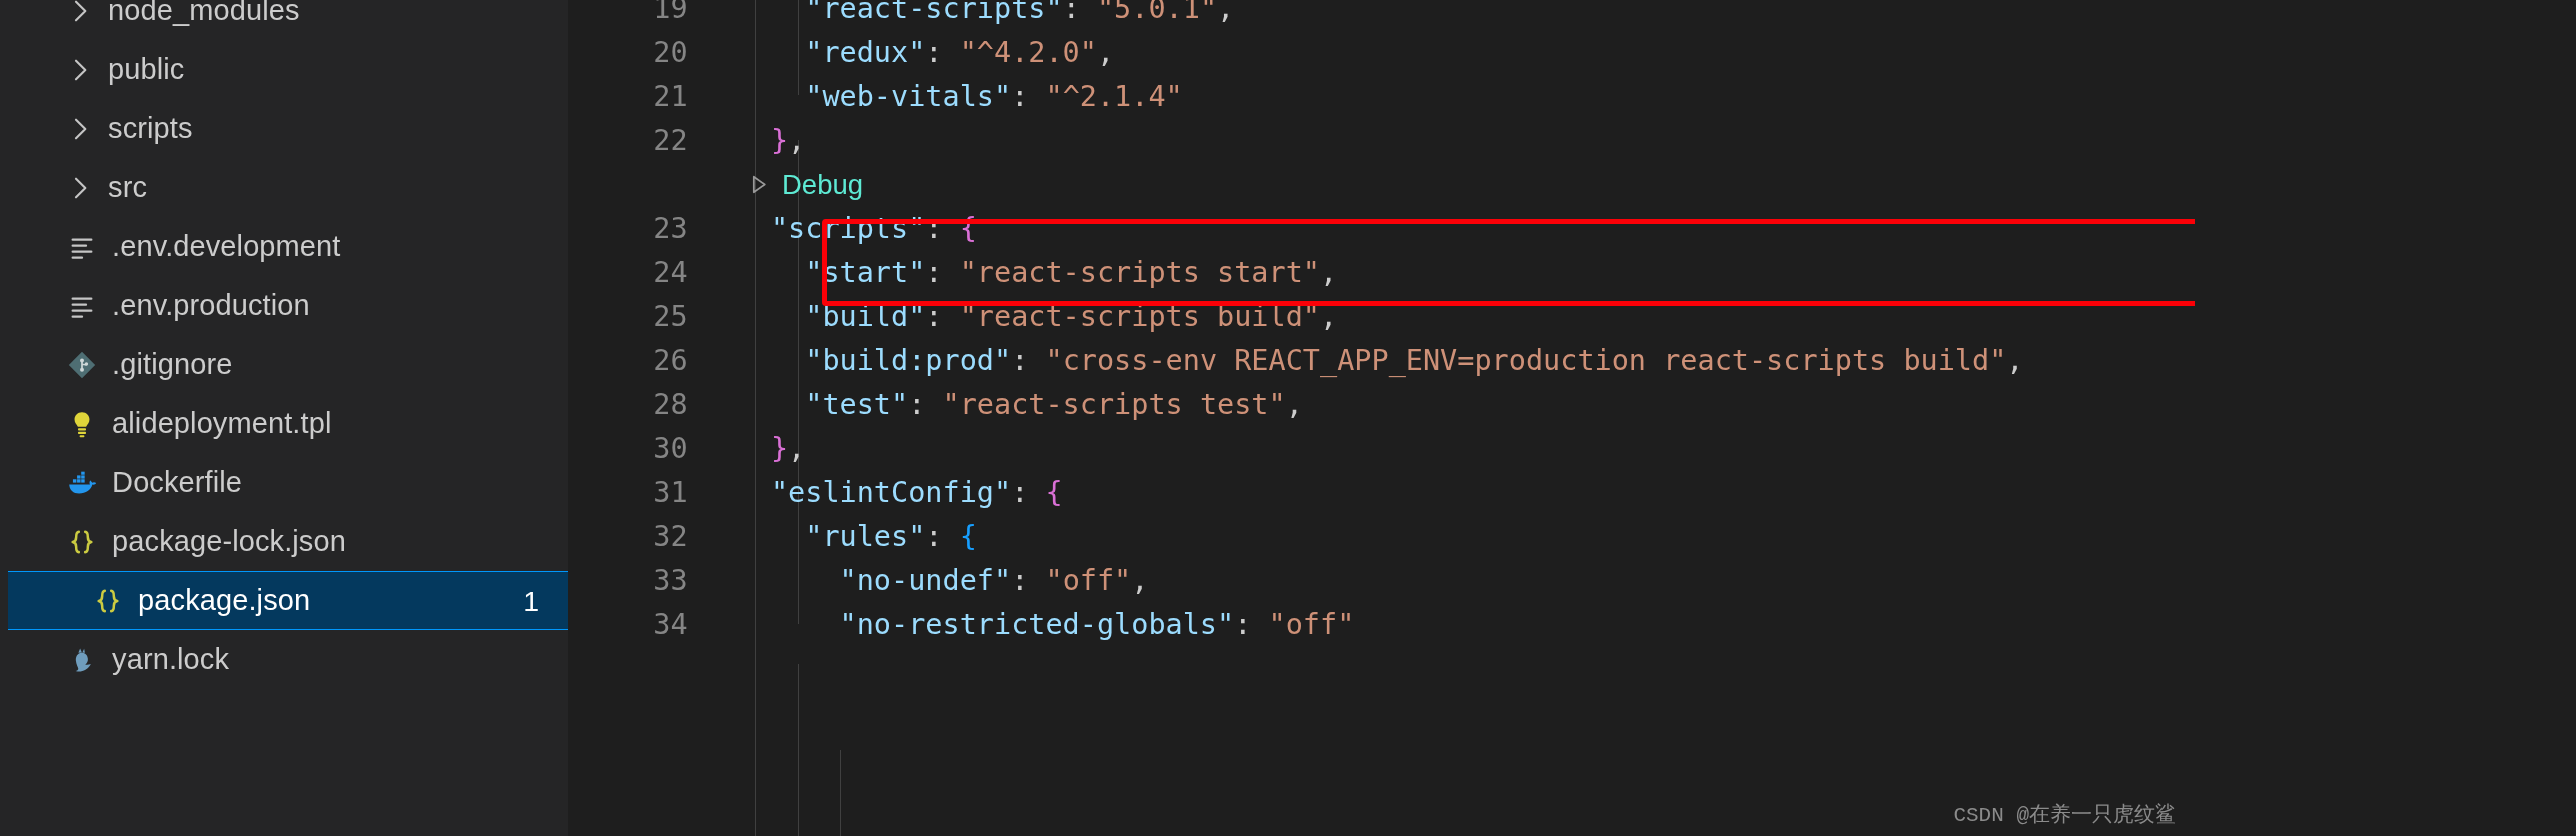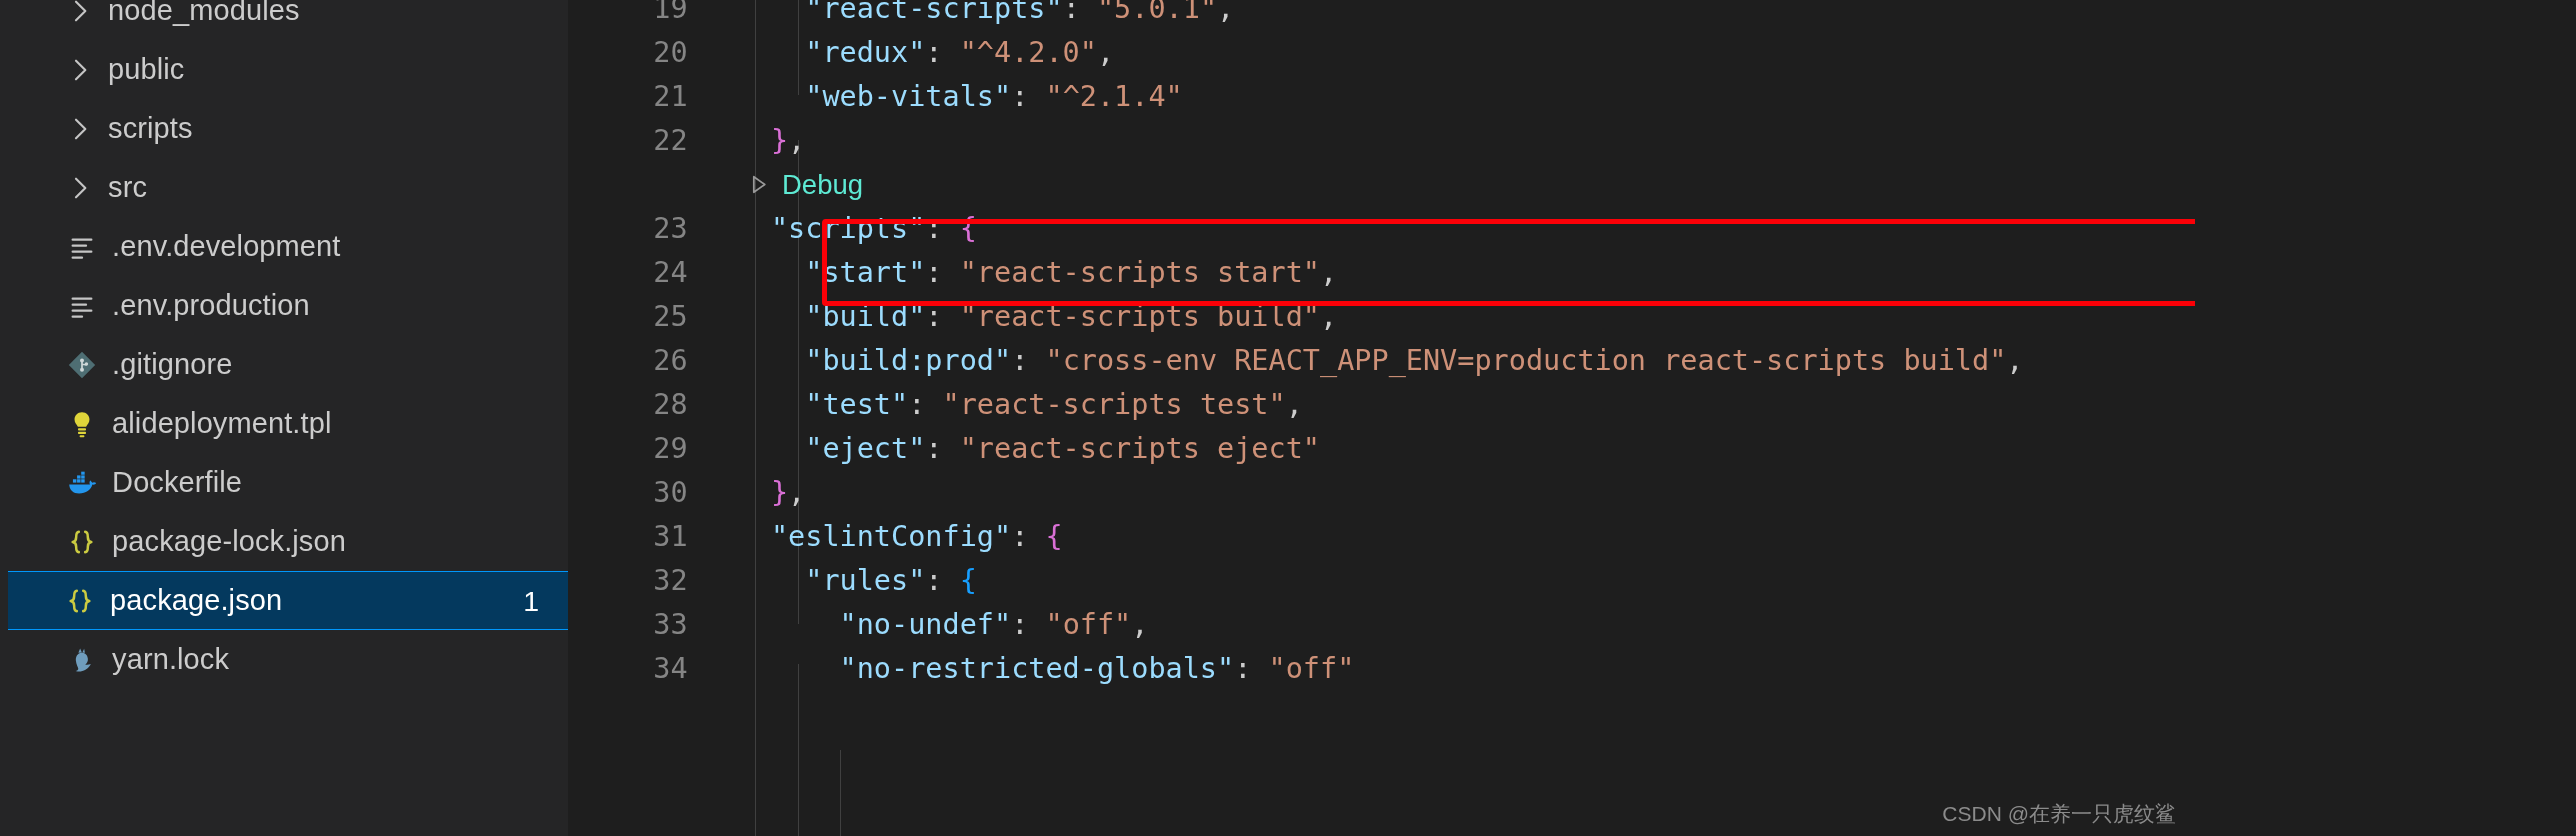--- a/index.html
+++ b/index.html
@@ -53,21 +53,21 @@
     height: 59px;
     padding-left: 53px;
     box-sizing: border-box;
     white-space: nowrap;
   }
   .file-row.selected {
     background: #04395e;
     border: 1.9px solid #0097fb;
     border-left: none;
     border-right: none;
-    padding-left: 51px;
+    padding-left: 79px;
     height: 59px;
   }
   .twisty {
     width: 38px;
     flex: 0 0 38px;
     display: flex;
     align-items: center;
     justify-content: center;
     color: #c5c5c5;
   }
@@ -179,21 +179,21 @@
     box-sizing: border-box;
   }
 
   
   .watermark {
     position: absolute;
     right: 19px;
     bottom: 7.6px;
     font-size: 21px;
     color: #8b8b8b;
-    font-family: Liberation Sans, sans-serif;
+    font-family: Liberation Mono, monospace;
     white-space: nowrap;
   }
 </style>
 </head>
 <body>
 
 <div class="app">
 
   <div class="activity-strip"></div>
 
@@ -360,21 +360,20 @@
               </svg>
             </span>
             <span>Debug</span>
           </div>
         </div>
         <div class="ln-row"><span class="lineno">23</span><span class="lntext"><span class="t-punct">  </span><span class="t-key">"scripts"</span><span class="t-punct">: </span><span class="t-br1">{</span></span></div>
         <div class="ln-row"><span class="lineno">24</span><span class="lntext"><span class="t-punct">    </span><span class="t-key">"start"</span><span class="t-punct">: </span><span class="t-str">"react-scripts start"</span><span class="t-punct">,</span></span></div>
         <div class="ln-row"><span class="lineno">25</span><span class="lntext"><span class="t-punct">    </span><span class="t-key">"build"</span><span class="t-punct">: </span><span class="t-str">"react-scripts build"</span><span class="t-punct">,</span></span></div>
         <div class="ln-row"><span class="lineno">26</span><span class="lntext"><span class="t-punct">    </span><span class="t-key">"build:prod"</span><span class="t-punct">: </span><span class="t-str">"cross-env REACT_APP_ENV=production react-scripts build"</span><span class="t-punct">,</span></span></div>
         <div class="ln-row"><span class="lineno">28</span><span class="lntext"><span class="t-punct">    </span><span class="t-key">"test"</span><span class="t-punct">: </span><span class="t-str">"react-scripts test"</span><span class="t-punct">,</span></span></div>
-        <div class="ln-row"><span class="lineno">29</span><span class="lntext"><span class="t-punct">    </span><span class="t-key">"eject"</span><span class="t-punct">: </span><span class="t-str">"react-scripts eject"</span></span></div>
         <div class="ln-row"><span class="lineno">30</span><span class="lntext"><span class="t-punct">  </span><span class="t-br1">}</span><span class="t-punct">,</span></span></div>
         <div class="ln-row"><span class="lineno">31</span><span class="lntext"><span class="t-punct">  </span><span class="t-key">"eslintConfig"</span><span class="t-punct">: </span><span class="t-br1">{</span></span></div>
         <div class="ln-row"><span class="lineno">32</span><span class="lntext"><span class="t-punct">    </span><span class="t-key">"rules"</span><span class="t-punct">: </span><span class="t-br2">{</span></span></div>
         <div class="ln-row"><span class="lineno">33</span><span class="lntext"><span class="t-punct">      </span><span class="t-key">"no-undef"</span><span class="t-punct">: </span><span class="t-str">"off"</span><span class="t-punct">,</span></span></div>
         <div class="ln-row"><span class="lineno">34</span><span class="lntext"><span class="t-punct">      </span><span class="t-key">"no-restricted-globals"</span><span class="t-punct">: </span><span class="t-str">"off"</span></span></div>
       </div>
 
     <div class="redbox" id="redbox" style="left: 254px; top: 219px; width: 1751px; height: 87px; border-color: rgb(251, 0, 7);"></div>
 
     <div class="watermark">CSDN @在养一只虎纹鲨</div>

